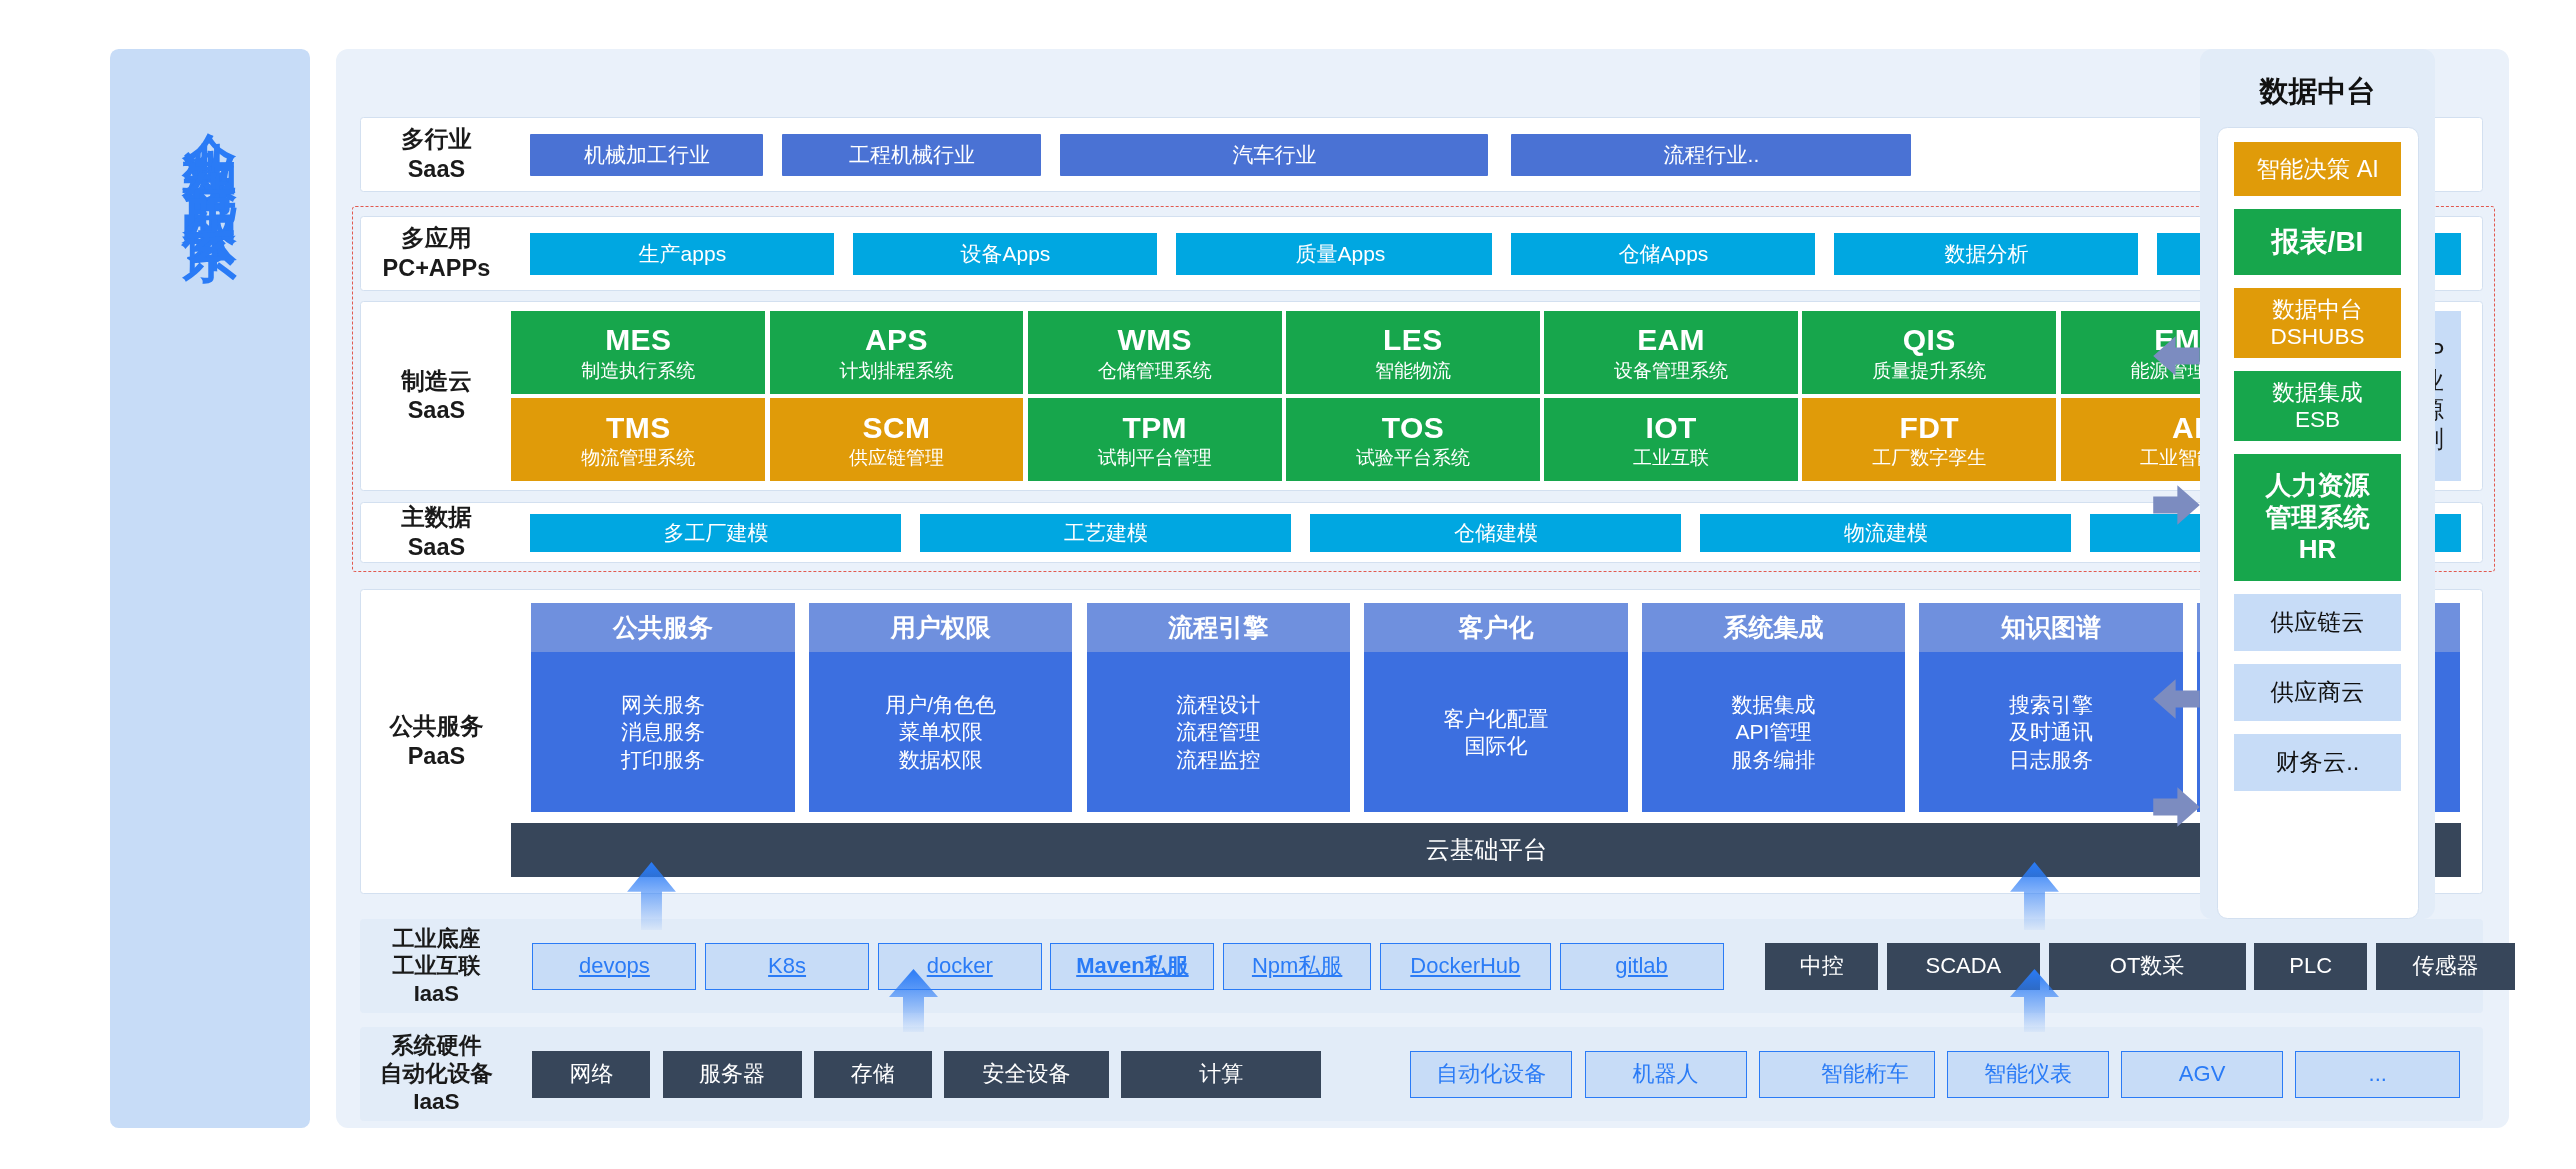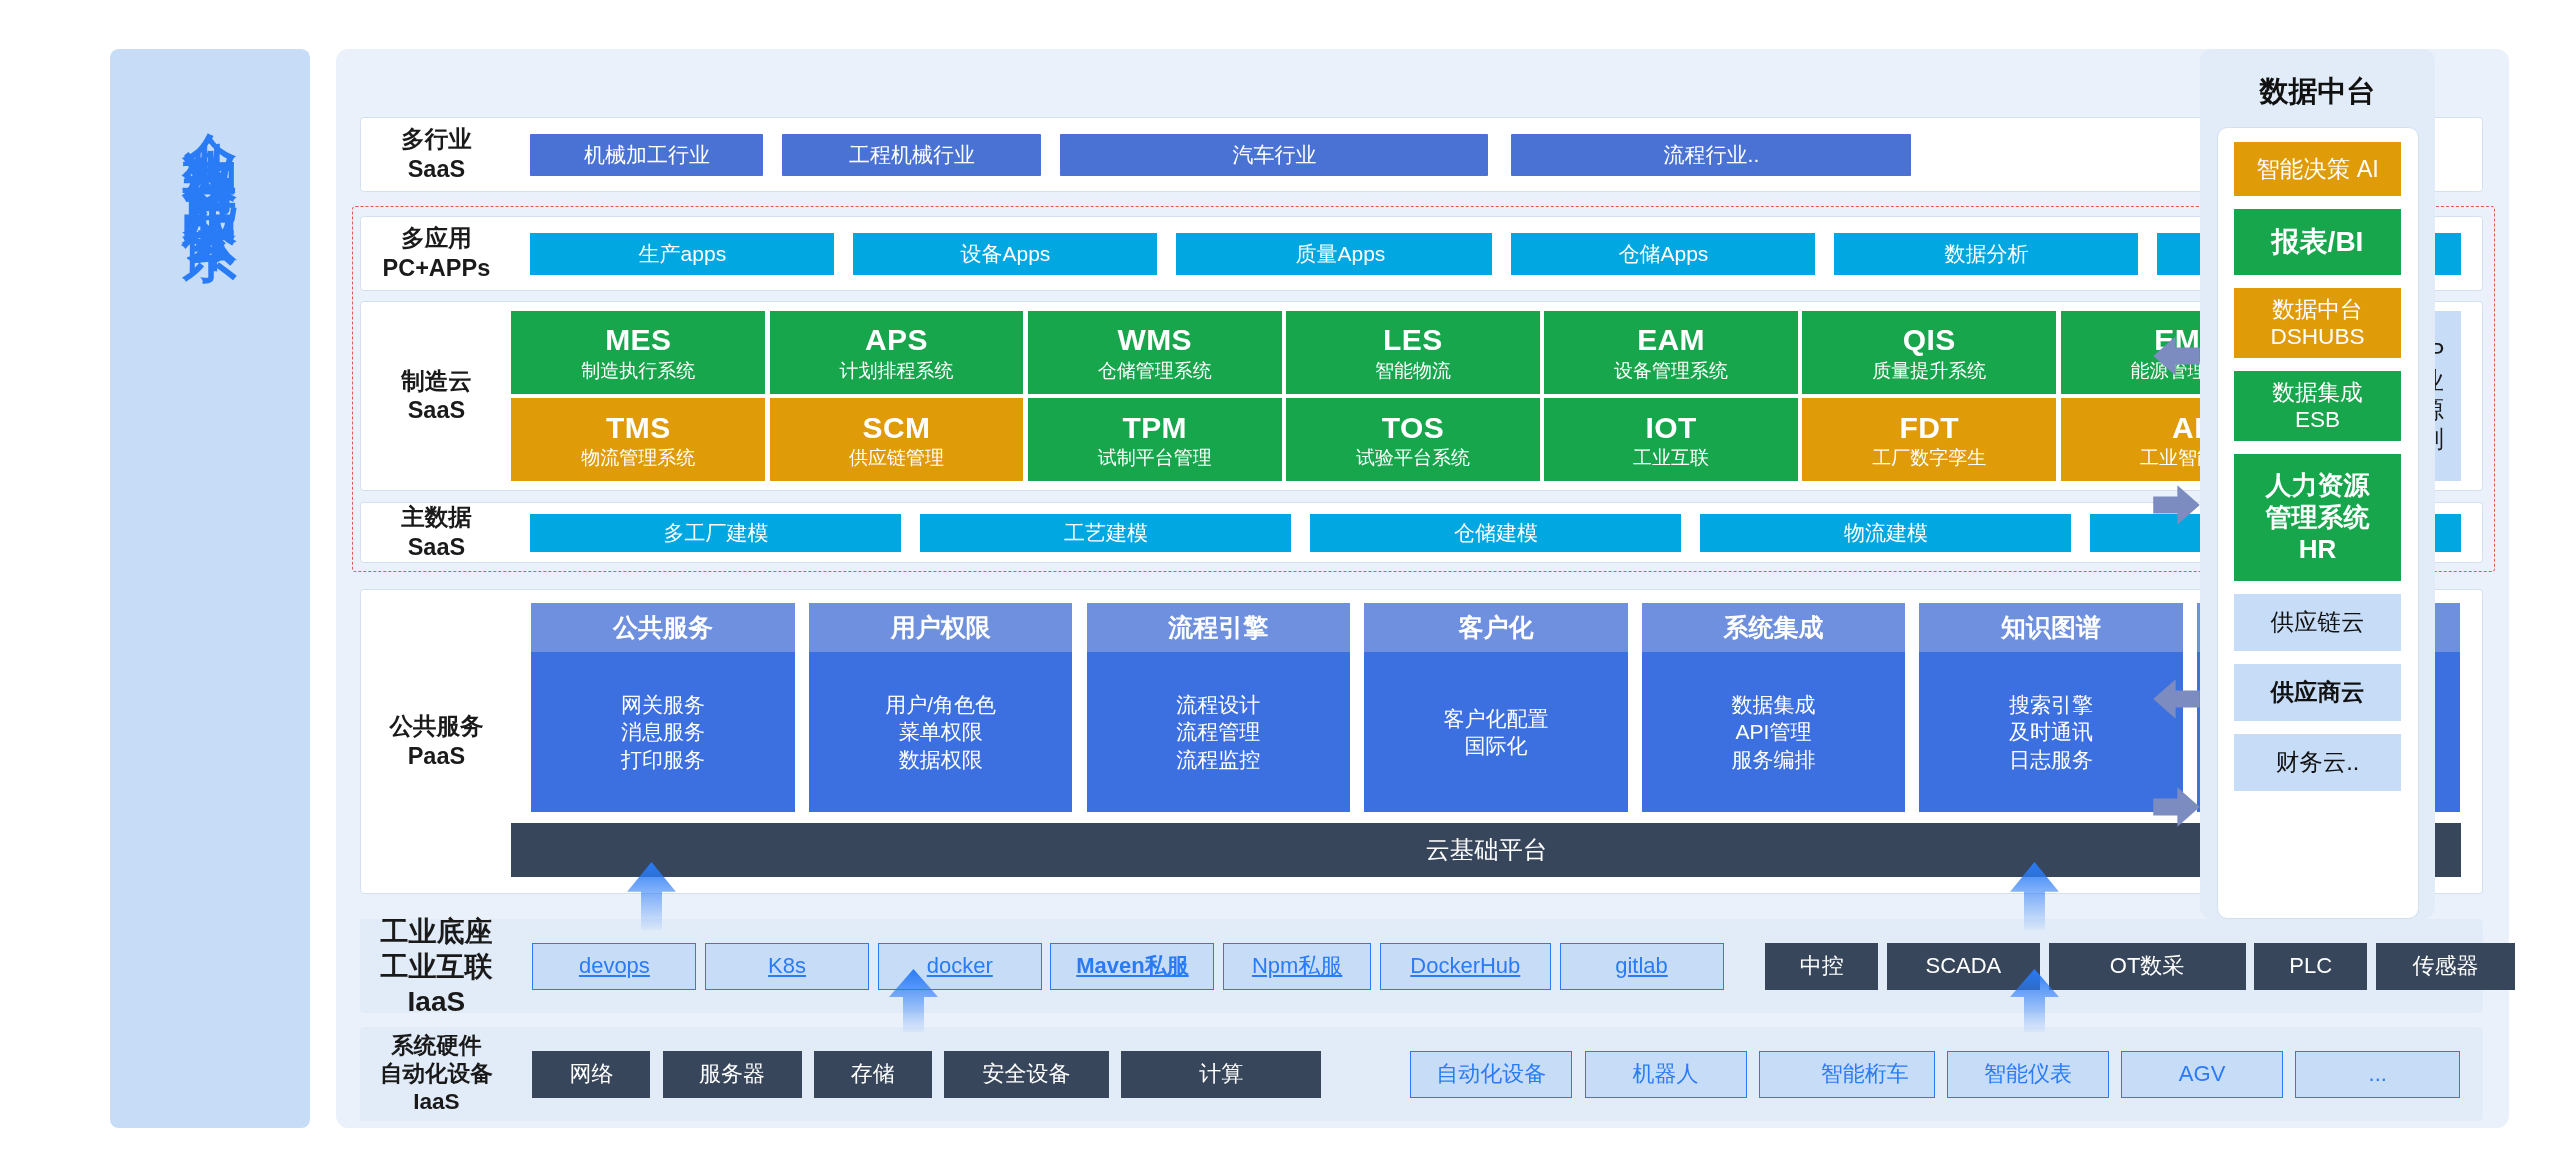--- a/index.html
+++ b/index.html
@@ -164,21 +164,21 @@
   }
   .cloud-base {
     height: 54px; background: #37465a; color: #fff;
     display: flex; align-items: center; justify-content: center;
     font-size: 24.4px; font-weight: 500;
   }
 
   
   #row-iaas1 { left: 24.4px; top: 870px; width: 2123px; height: 94px;
                background: #e2ecf8; border-color: #e2ecf8; }
-  #row-iaas1 .layer-label { width: 150px; font-size: 28px; }
+  #row-iaas1 .layer-label { width: 150px; font-size: 22px; }
   #row-iaas1 .layer-body { gap: 8.7px; padding-right: 21px; align-items: center; }
   .box-light {
     background: #c7dcf7; border: 1.7px solid #2a7bf6;
     color: #2a7bf6; font-size: 22px;
     height: 47px; display: flex; align-items: center; justify-content: center;
     text-decoration: underline; text-decoration-color: #2a7bf6;
   }
   .box-light.plain { text-decoration: none; }
   .box-dark {
     background: #37465a; color: #ffffff; font-size: 22px;
@@ -442,21 +442,21 @@
         <div class="r-item r-orange" style="height: 54px; font-size: 23.5px; font-weight: 500;">智能决策 AI</div>
         <div class="r-item r-green" style="height: 66px; font-size: 28px; font-weight: bold;">报表/BI</div>
         <div class="r-item r-orange" style="height: 70px; font-size: 22.6px; font-weight: 500;">数据中台
 DSHUBS</div>
         <div class="r-item r-green" style="height: 70px; font-size: 22.6px; font-weight: 500;">数据集成
 ESB</div>
         <div class="r-item r-green" style="height: 127px; font-size: 26px; font-weight: bold;">人力资源
 管理系统
 HR</div>
         <div class="r-item r-blue" style="height: 57px; font-size: 23.5px; font-weight: 500;">供应链云</div>
-        <div class="r-item r-blue" style="height: 57px; font-size: 23.5px; font-weight: 700;">供应商云</div>
+        <div class="r-item r-blue" style="height: 57px; font-size: 23.5px; font-weight: 400;">供应商云</div>
         <div class="r-item r-blue" style="height: 57px; font-size: 23.5px; font-weight: 500;">财务云..</div>
       </div>
   </div>
 
   <svg class="arrow" style="left:2153px; top:331px;" width="47" height="50" viewBox="0 0 54 58">
     <path class="arr-gray" d="M0 29 L26 6 L26 19 L54 19 L54 39 L26 39 L26 52 Z"></path>
   </svg>
   <svg class="arrow" style="left:2153px; top:480px;" width="47" height="50" viewBox="0 0 54 58">
     <path class="arr-gray" d="M54 29 L28 6 L28 19 L0 19 L0 39 L28 39 L28 52 Z"></path>
   </svg>

